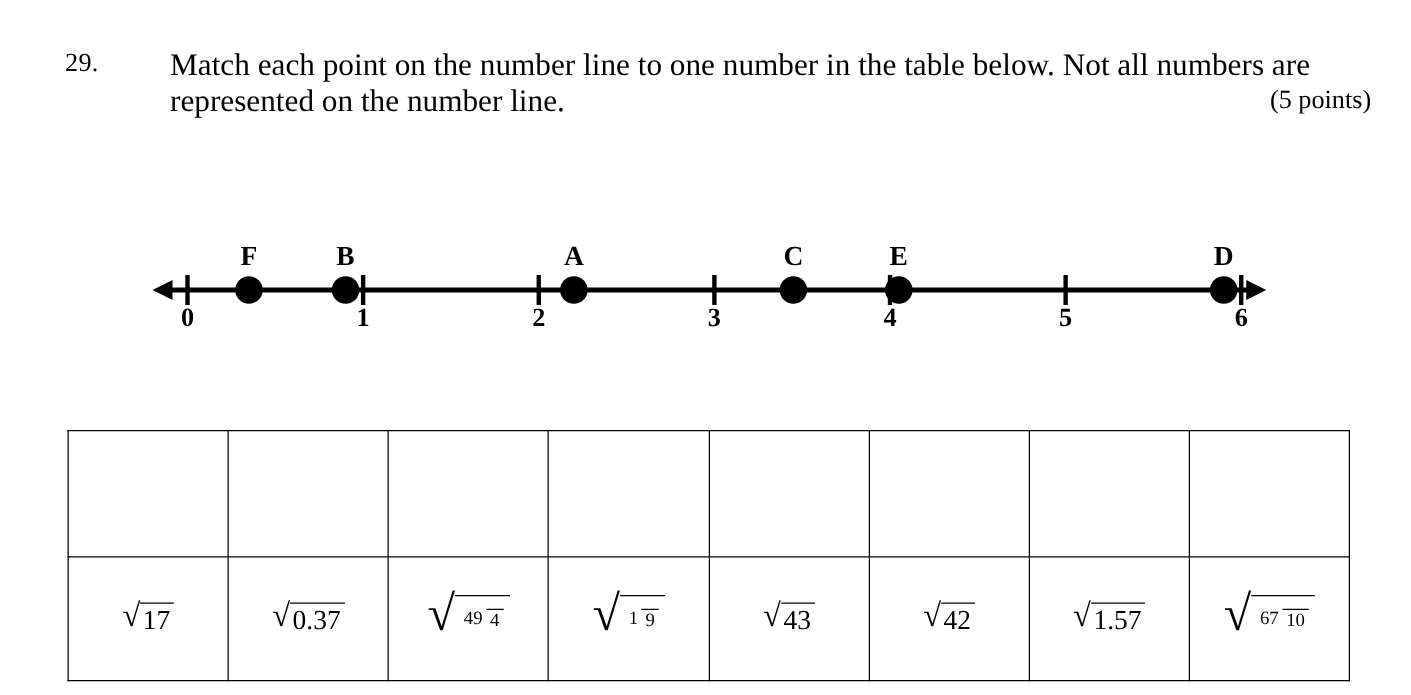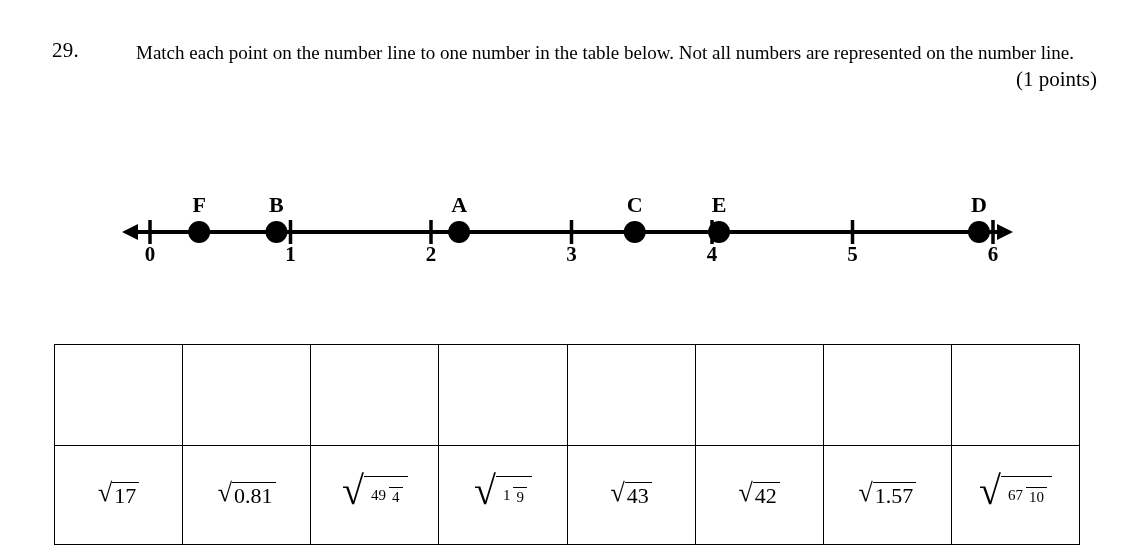--- a/index.html
+++ b/index.html
@@ -29,21 +29,21 @@
     top: 0;
     font-size: 21px;
     font-weight: normal;
     letter-spacing: .2px;
   }
   #question-text {
     position: absolute;
     left: 84px;
     top: 0;
     width: 960px;
-    font-size: 19px;
+    font-size: 25px;
     line-height: 29px;
   }
   #points-label {
     position: absolute;
     right: 0;
     top: 29px;
     font-size: 21px;
   }
 
   
@@ -141,21 +141,21 @@
     border-top: 1.5px solid #000;
     padding: 1px 3px 0 3px;
   }
 </style>
 </head>
 <body>
 
 <div id="question-block">
   <span id="question-number">29.</span>
   <div id="question-text">Match each point on the number line to one number in the table below. Not all numbers are represented on the number line.</div>
-  <span id="points-label">(1 points)</span>
+  <span id="points-label">(5 points)</span>
 </div>
 
 <div id="numberline-wrap">
   <svg id="numberline-svg" width="1129" height="110">
 
     <line x1="128" y1="62" x2="1007" y2="62" stroke="#000" stroke-width="4"></line>
 
     <polygon points="122,62 138,54 138,70" fill="#000"></polygon>
 
     <polygon points="1013,62 997,54 997,70" fill="#000"></polygon>
@@ -206,21 +206,21 @@
         <td></td>
         <td></td>
       </tr>
     <tr class="value-row" id="value-row">
         <td><span class="radical">
             <span class="sign">√</span>
             <span class="radicand">17</span>
           </span></td>
         <td><span class="radical">
             <span class="sign">√</span>
-            <span class="radicand">0.81</span>
+            <span class="radicand">0.37</span>
           </span></td>
         <td><span class="radical tall">
             <span class="sign">√</span>
             <span class="radicand">
               <span class="frac">
                 <span class="num">49</span>
                 <span class="den">4</span>
               </span>
             </span>
           </span></td>

